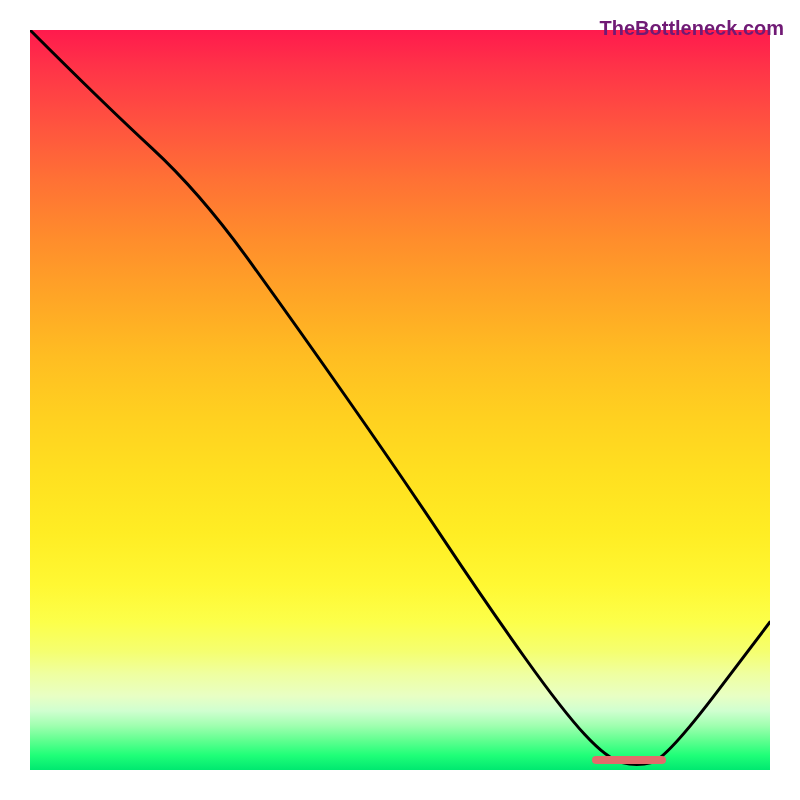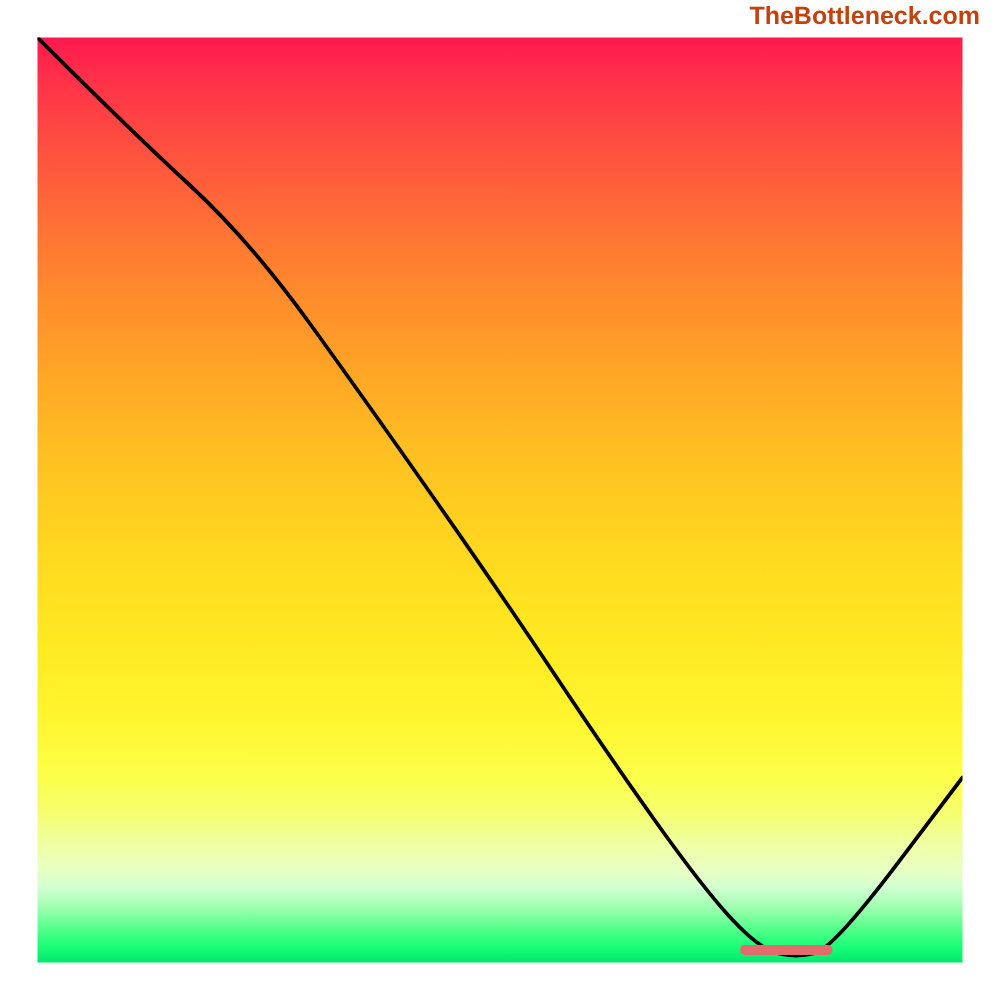--- a/index.html
+++ b/index.html
@@ -5,25 +5,25 @@
   * { margin: 0; padding: 0; box-sizing: border-box; }
   body {
     width: 800px;
     height: 800px;
     background: #ffffff;
     position: relative;
     font-family: Arial, sans-serif;
   }
   .watermark {
     position: absolute;
-    top: 2px;
+    top: 17px;
     right: 16px;
     font-size: 20px;
     font-weight: bold;
-    color: #c2410c;
+    color: #701a75;
     z-index: 10;
   }
   .plot-area {
     position: absolute;
     left: 30px;
     top: 30px;
     width: 740px;
     height: 740px;
     background: linear-gradient(to bottom,
       #ff1a4d 0%,

